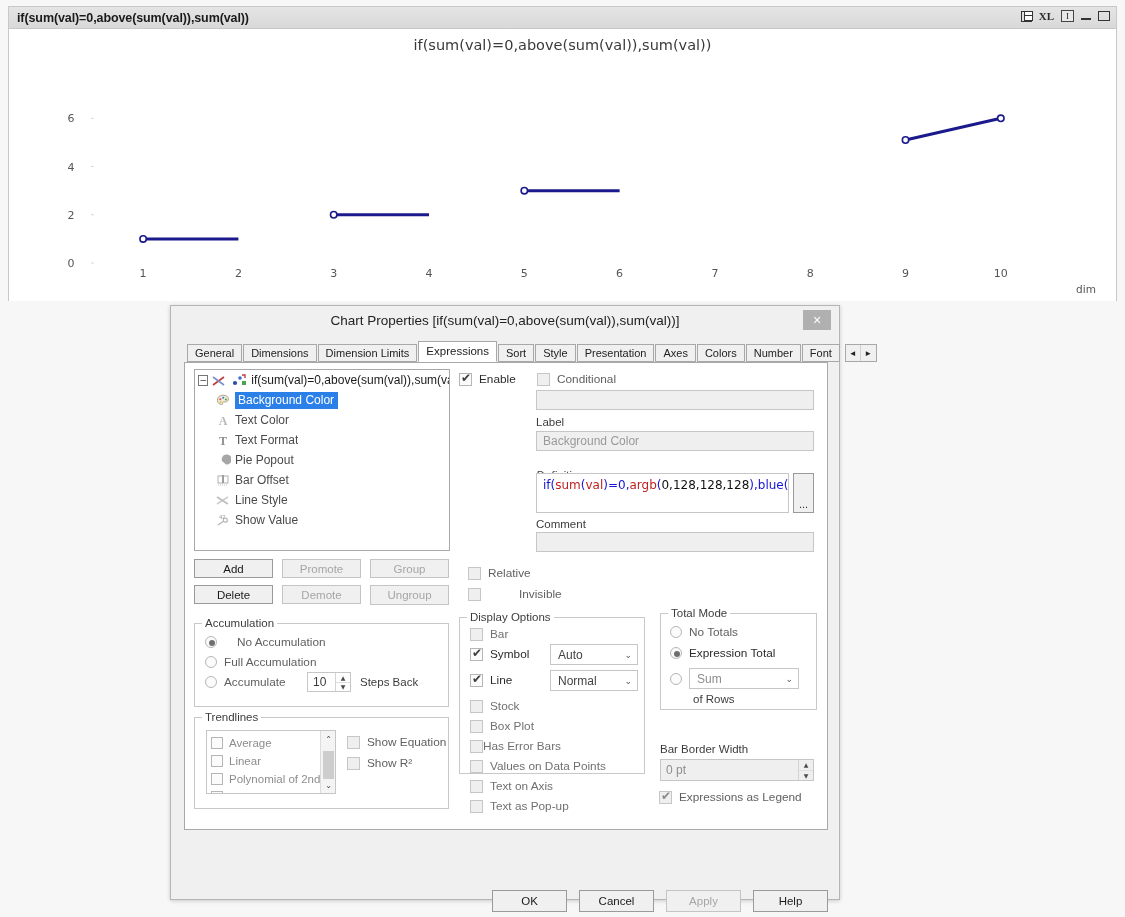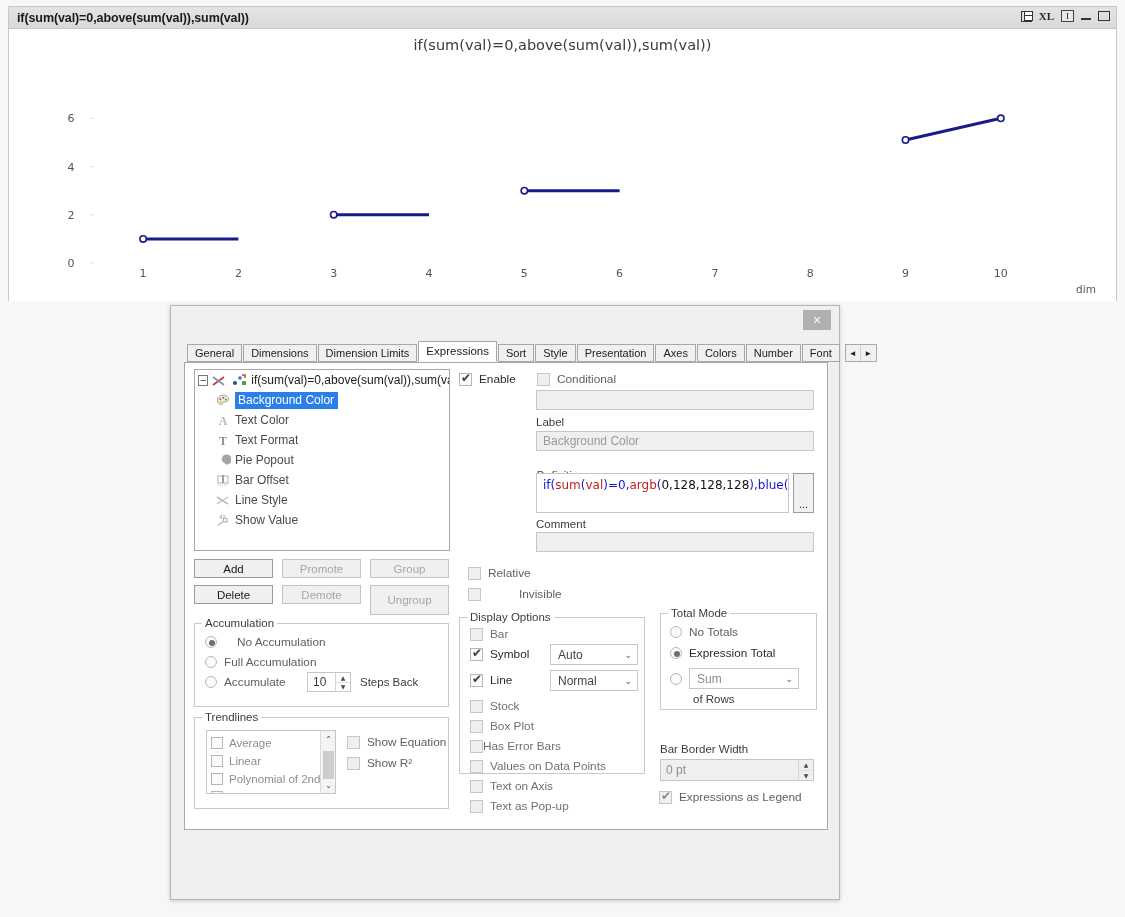--- a/index.html
+++ b/index.html
@@ -245,20 +245,21 @@
         <circle cx="515.32" cy="161.64705882352942" r="3.2" fill="#ffffff" stroke="#1a1a8c" stroke-width="1.6"></circle>
         <polyline points="896.5200000000001,111 991.82,89.29411764705884" fill="none" stroke="#1a1a8c" stroke-width="3" stroke-linecap="butt"></polyline>
         <circle cx="896.5200000000001" cy="111" r="3.2" fill="#ffffff" stroke="#1a1a8c" stroke-width="1.6"></circle>
         <circle cx="991.82" cy="89.29411764705884" r="3.2" fill="#ffffff" stroke="#1a1a8c" stroke-width="1.6"></circle>
       </svg>
   </div>
 </div>
 
 <div id="dialog">
   <div id="dlg-titlebar">
+    <div id="dlg-title">Chart Properties [if(sum(val)=0,above(sum(val)),sum(val))]</div>
     <div id="dlg-close">×</div>
   </div>
 
   <div id="dlg-body">
 
     <div id="tabstrip">
         <div class="tab"><span>General</span></div>
         <div class="tab"><span>Dimensions</span></div>
         <div class="tab"><span>Dimension Limits</span></div>
         <div class="tab active"><span>Expressions</span></div>
@@ -354,21 +355,21 @@
         </div>
       <div class="btn dis" style="position:absolute;left:185px;top:196px;width:79px;height:19px;">
           <span>Group</span>
         </div>
       <div class="btn" style="position:absolute;left:9px;top:222px;width:79px;height:19px;">
           <span>Delete</span>
         </div>
       <div class="btn dis" style="position:absolute;left:97px;top:222px;width:79px;height:19px;">
           <span>Demote</span>
         </div>
-      <div class="btn dis" style="position:absolute;left:185px;top:222px;width:79px;height:30px;">
+      <div class="btn dis" style="position:absolute;left:185px;top:222px;width:79px;height:20px;">
           <span>Ungroup</span>
         </div>
 
       <div class="grpbox" style="left:9px;top:260px;width:255px;height:84px;">
         <div class="leg">Accumulation</div>
         <div class="opt" style="position:absolute;left:10px;top:11px;gap:20px;">
           <span class="rad on"></span>
           <span>No Accumulation</span>
         </div>
         <div class="opt" style="position:absolute;left:10px;top:31px;">
@@ -535,15 +536,29 @@
         </div>
       </div>
 
       <div class="opt" style="position:absolute;left:474px;top:427px;">
         <span class="chk on dim grey"></span>
         <span>Expressions as Legend</span>
       </div>
 
     </div>
 
+    <div id="footer-btns">
+        <div class="btn">
+          <span>OK</span>
+        </div>
+        <div class="btn">
+          <span>Cancel</span>
+        </div>
+        <div class="btn dis">
+          <span>Apply</span>
+        </div>
+        <div class="btn">
+          <span>Help</span>
+        </div>
+      </div>
 
   </div>
 </div>
 
 </body></html>

